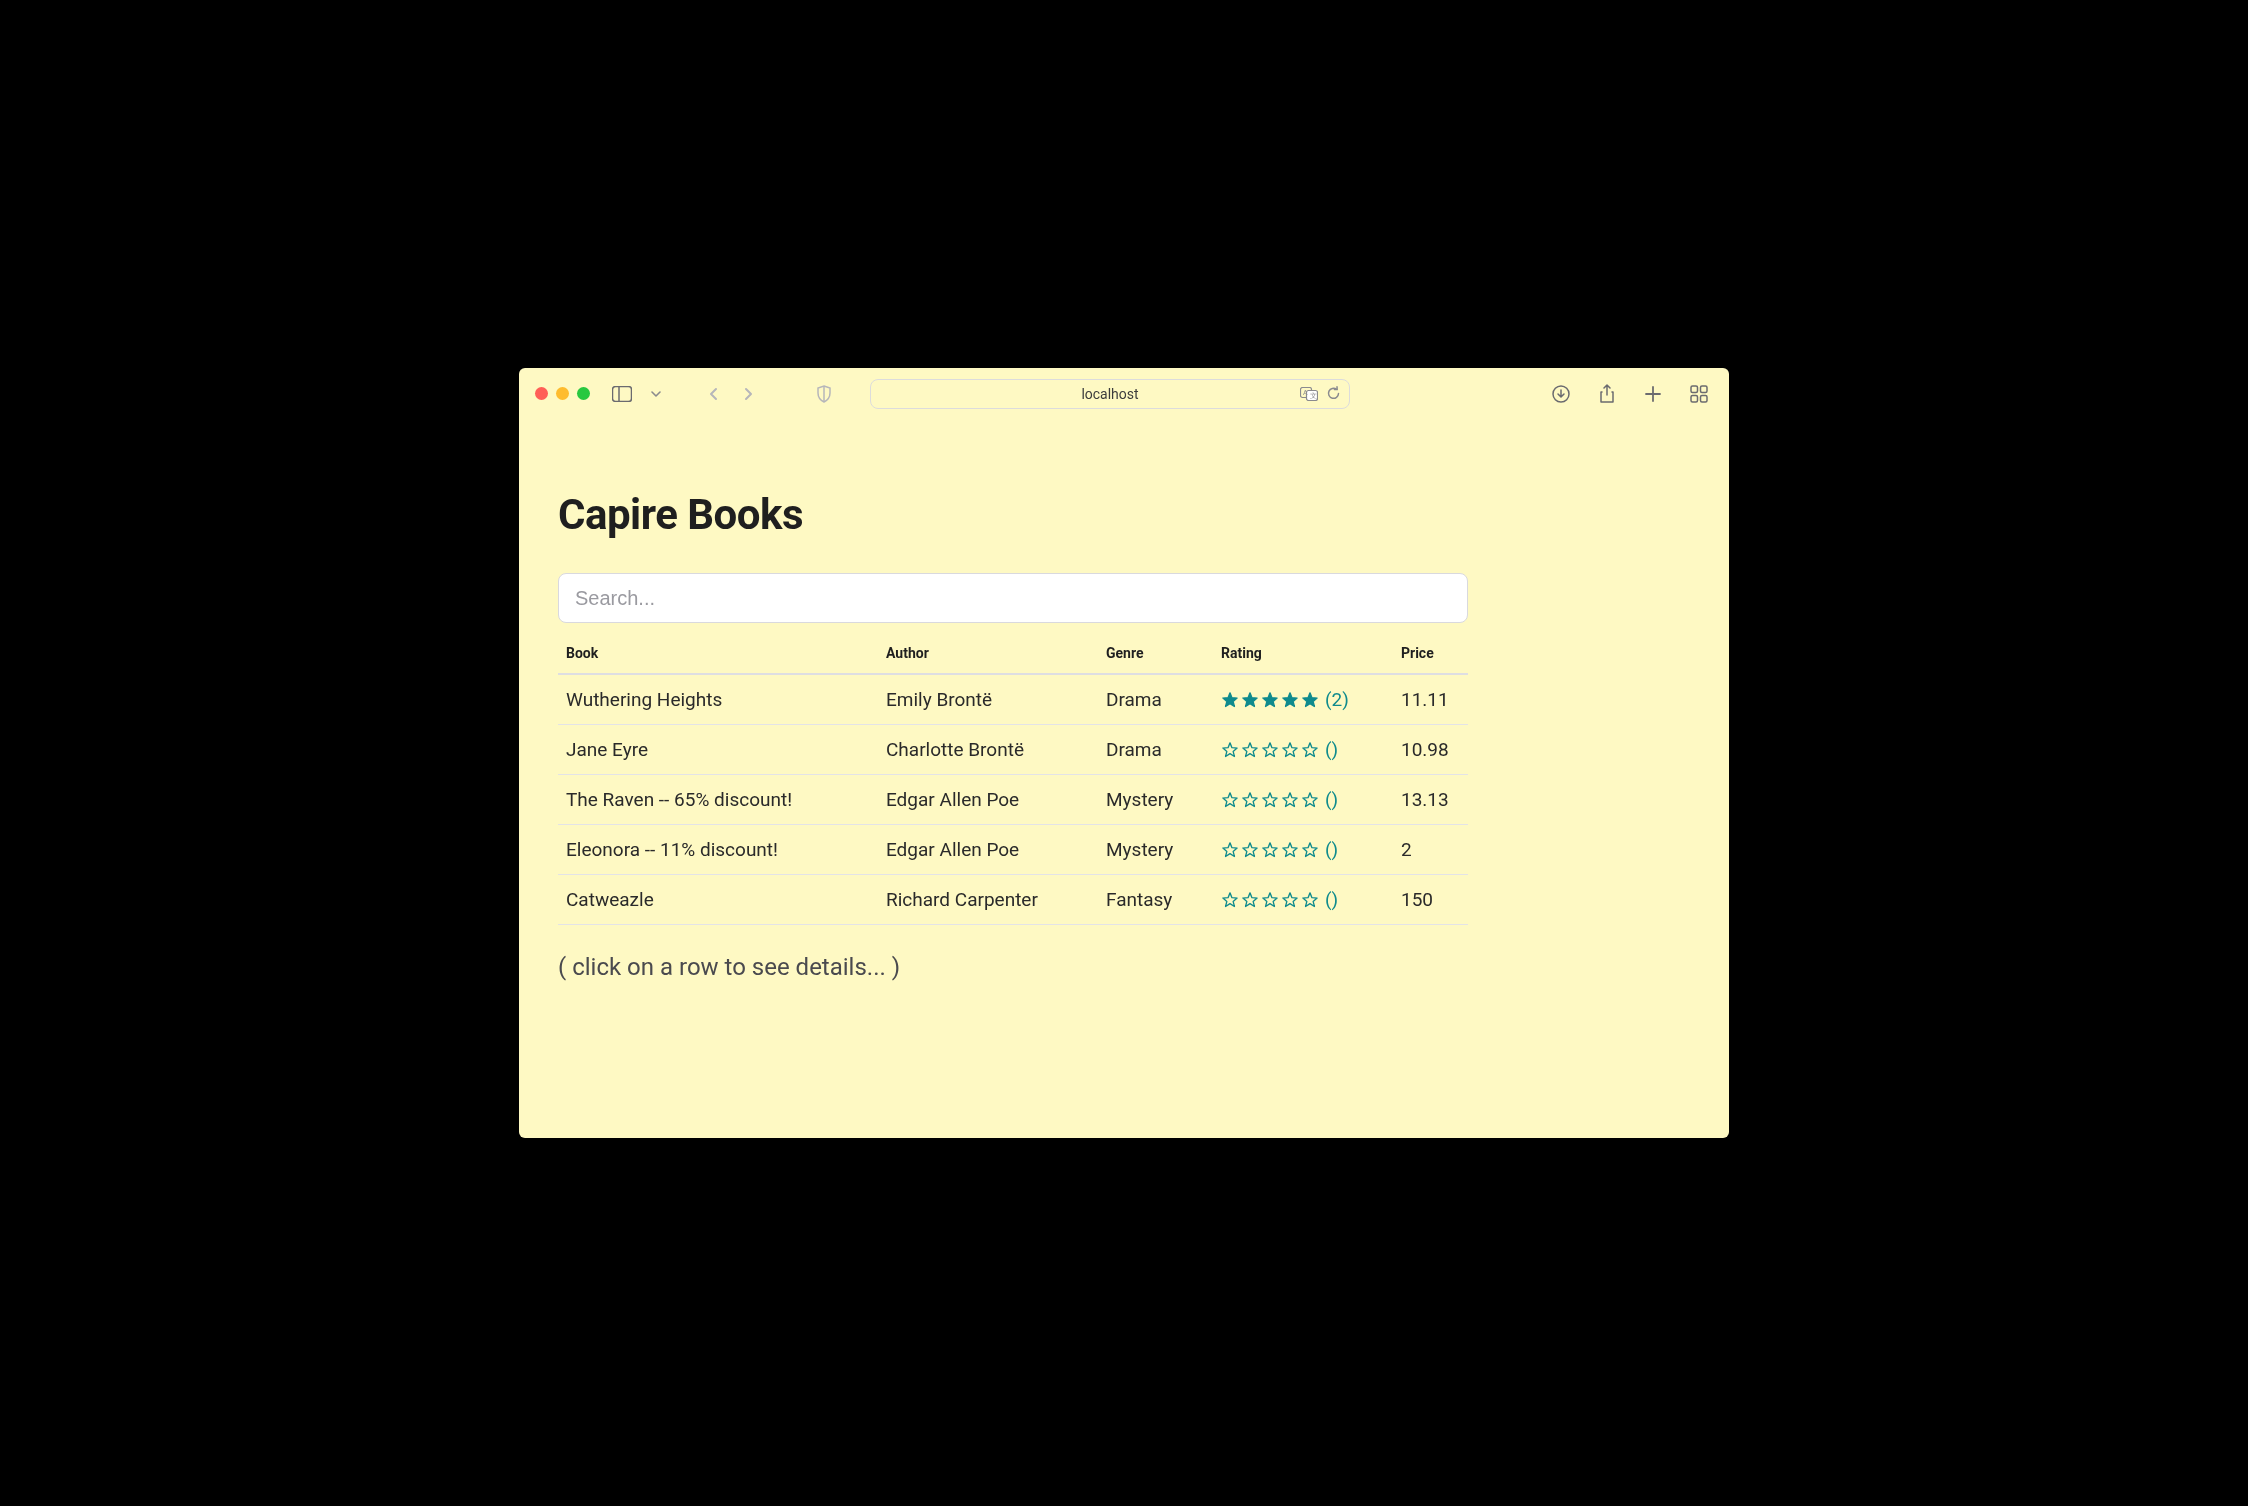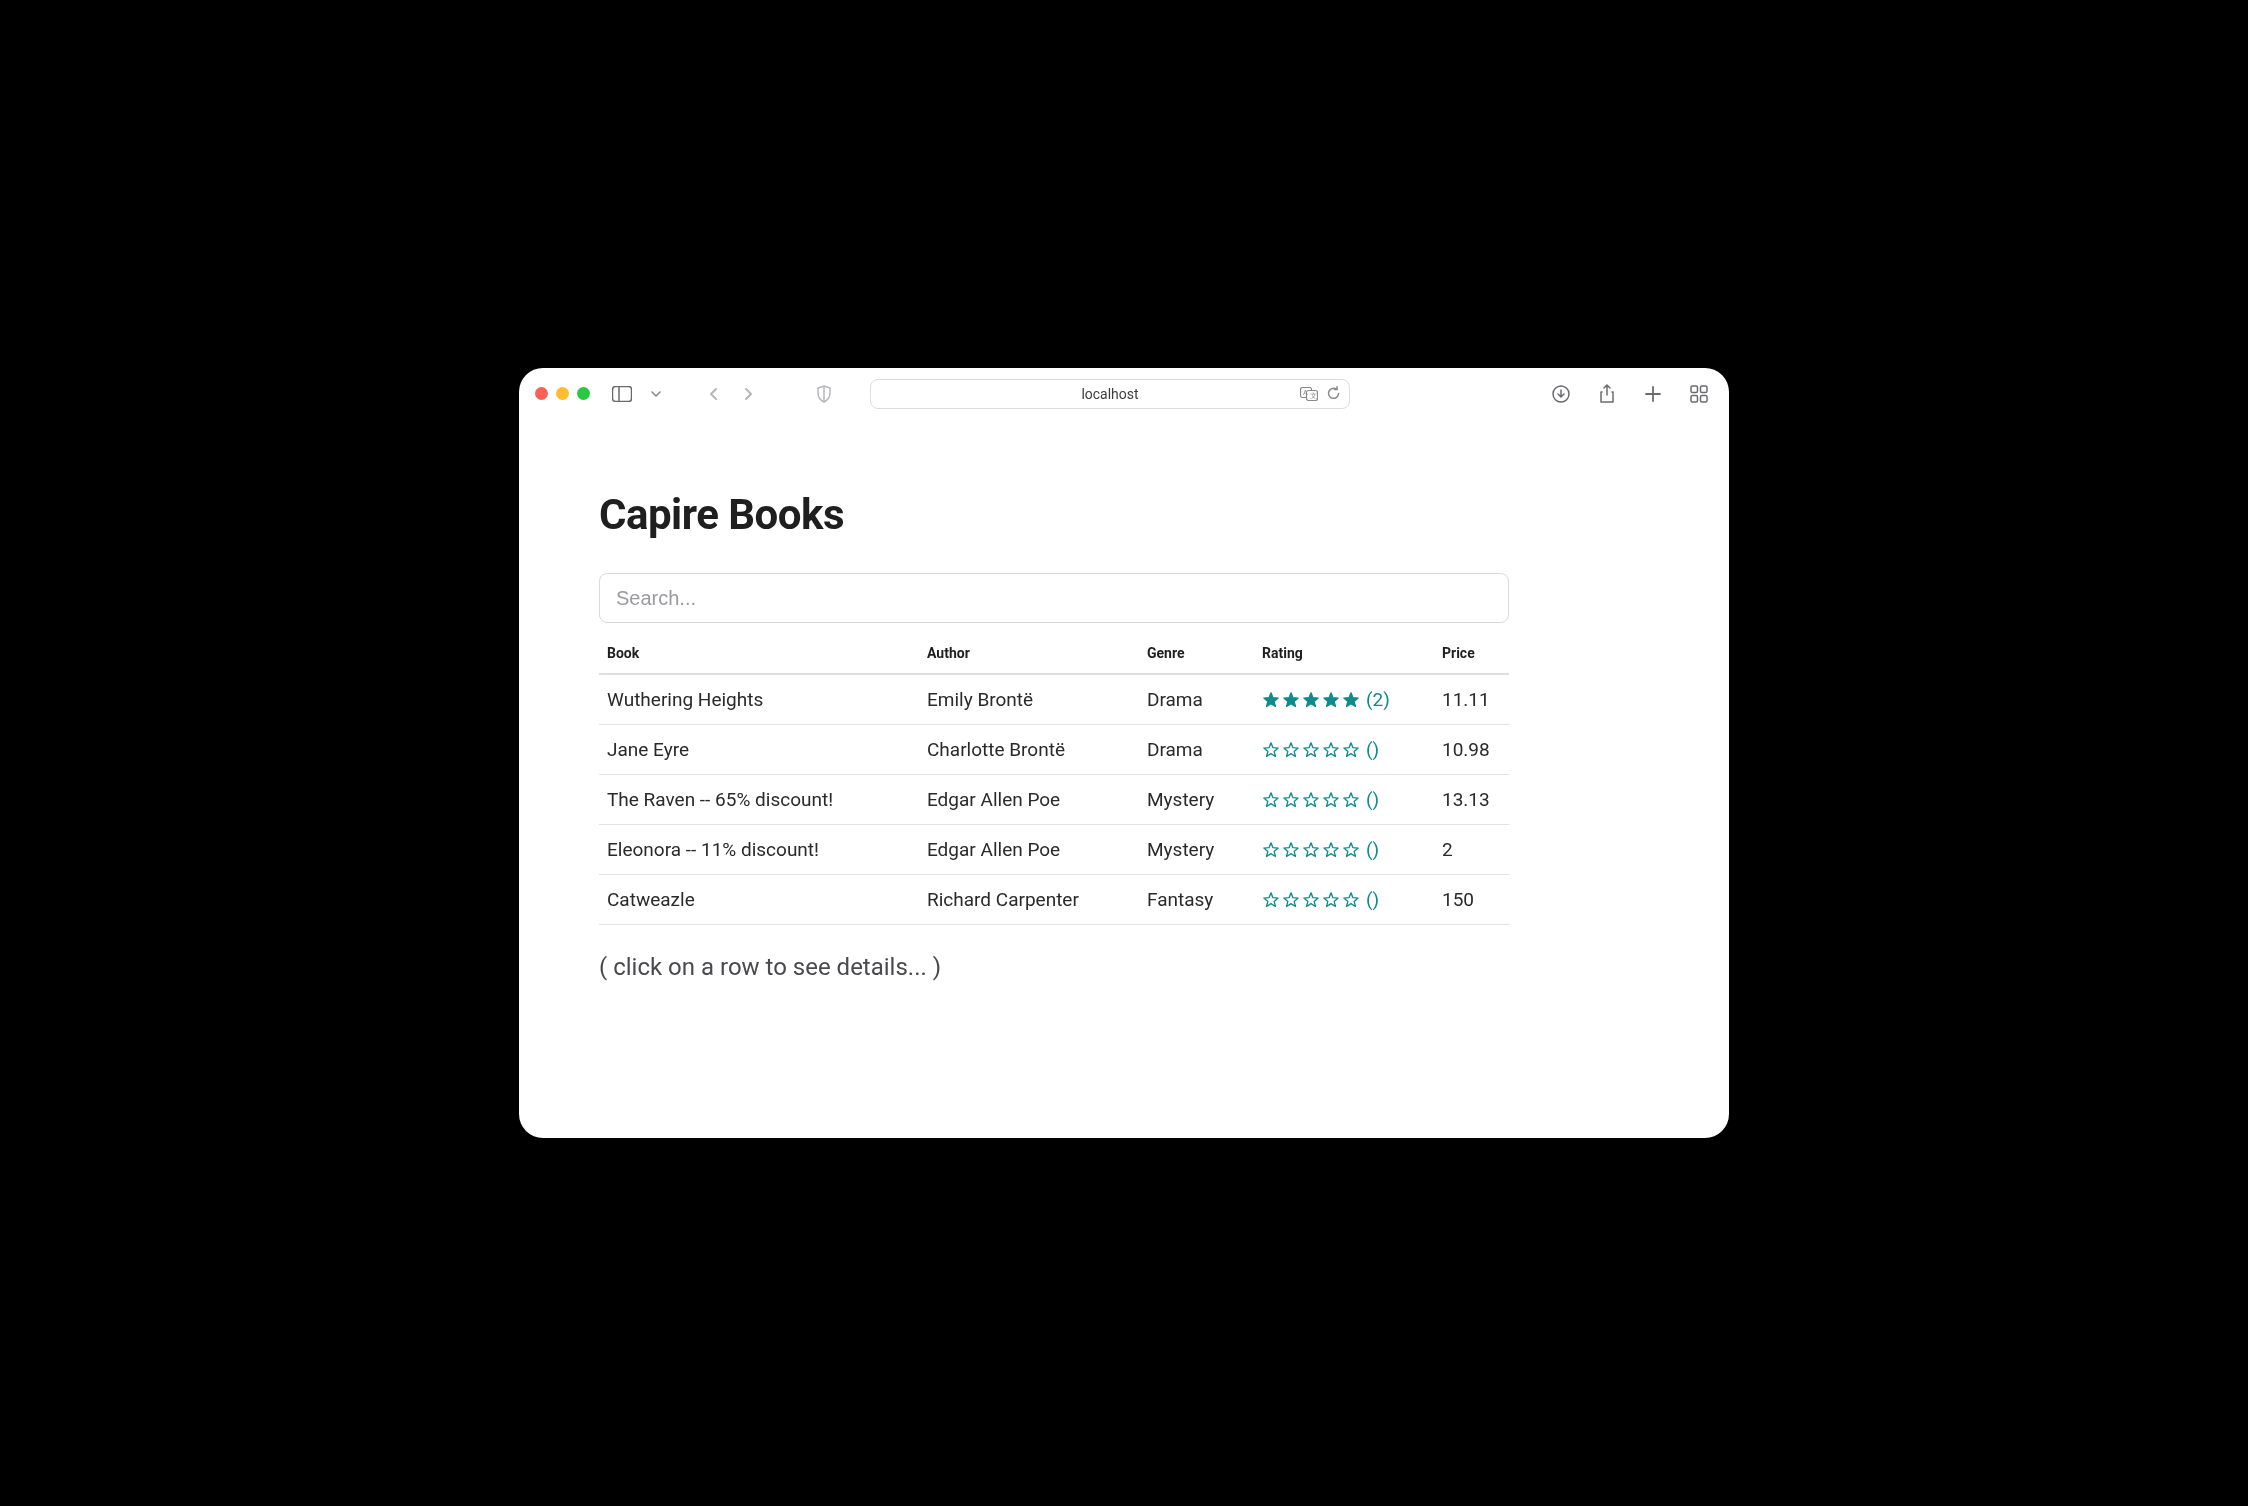--- a/index.html
+++ b/index.html
@@ -8,22 +8,22 @@
     font-family: -apple-system, BlinkMacSystemFont, "Segoe UI", Roboto, "Helvetica Neue", Arial, sans-serif;
     background: #000;
     display: flex;
     align-items: center;
     justify-content: center;
     -webkit-font-smoothing: antialiased;
   }
   .window {
     width: 1210px;
     height: 770px;
-    background: #ffffff;
-    border-radius: 24px;
+    background: #fef9c3;
+    border-radius: 6px;
     overflow: hidden;
     display: flex;
     flex-direction: column;
     box-shadow: 0 0 0 1px rgba(0,0,0,0.05);
   }
   .titlebar {
     height: 52px;
     display: flex;
     align-items: center;
     padding: 0 16px;
@@ -71,21 +71,21 @@
   .titlebar-right {
     margin-left: auto;
     display: flex; align-items: center; gap: 18px;
     color: #6b6b6f;
   }
   .center-gap { flex: 1; }
 
   
   .content {
     flex: 1;
-    padding: 0 80px;
+    padding: 0 39px;
     overflow: auto;
   }
   h1.page-title {
     font-size: 42px;
     font-weight: 700;
     color: #1f1f1f;
     margin-top: 70px;
     margin-bottom: 34px;
     letter-spacing: -0.5px;
   }

